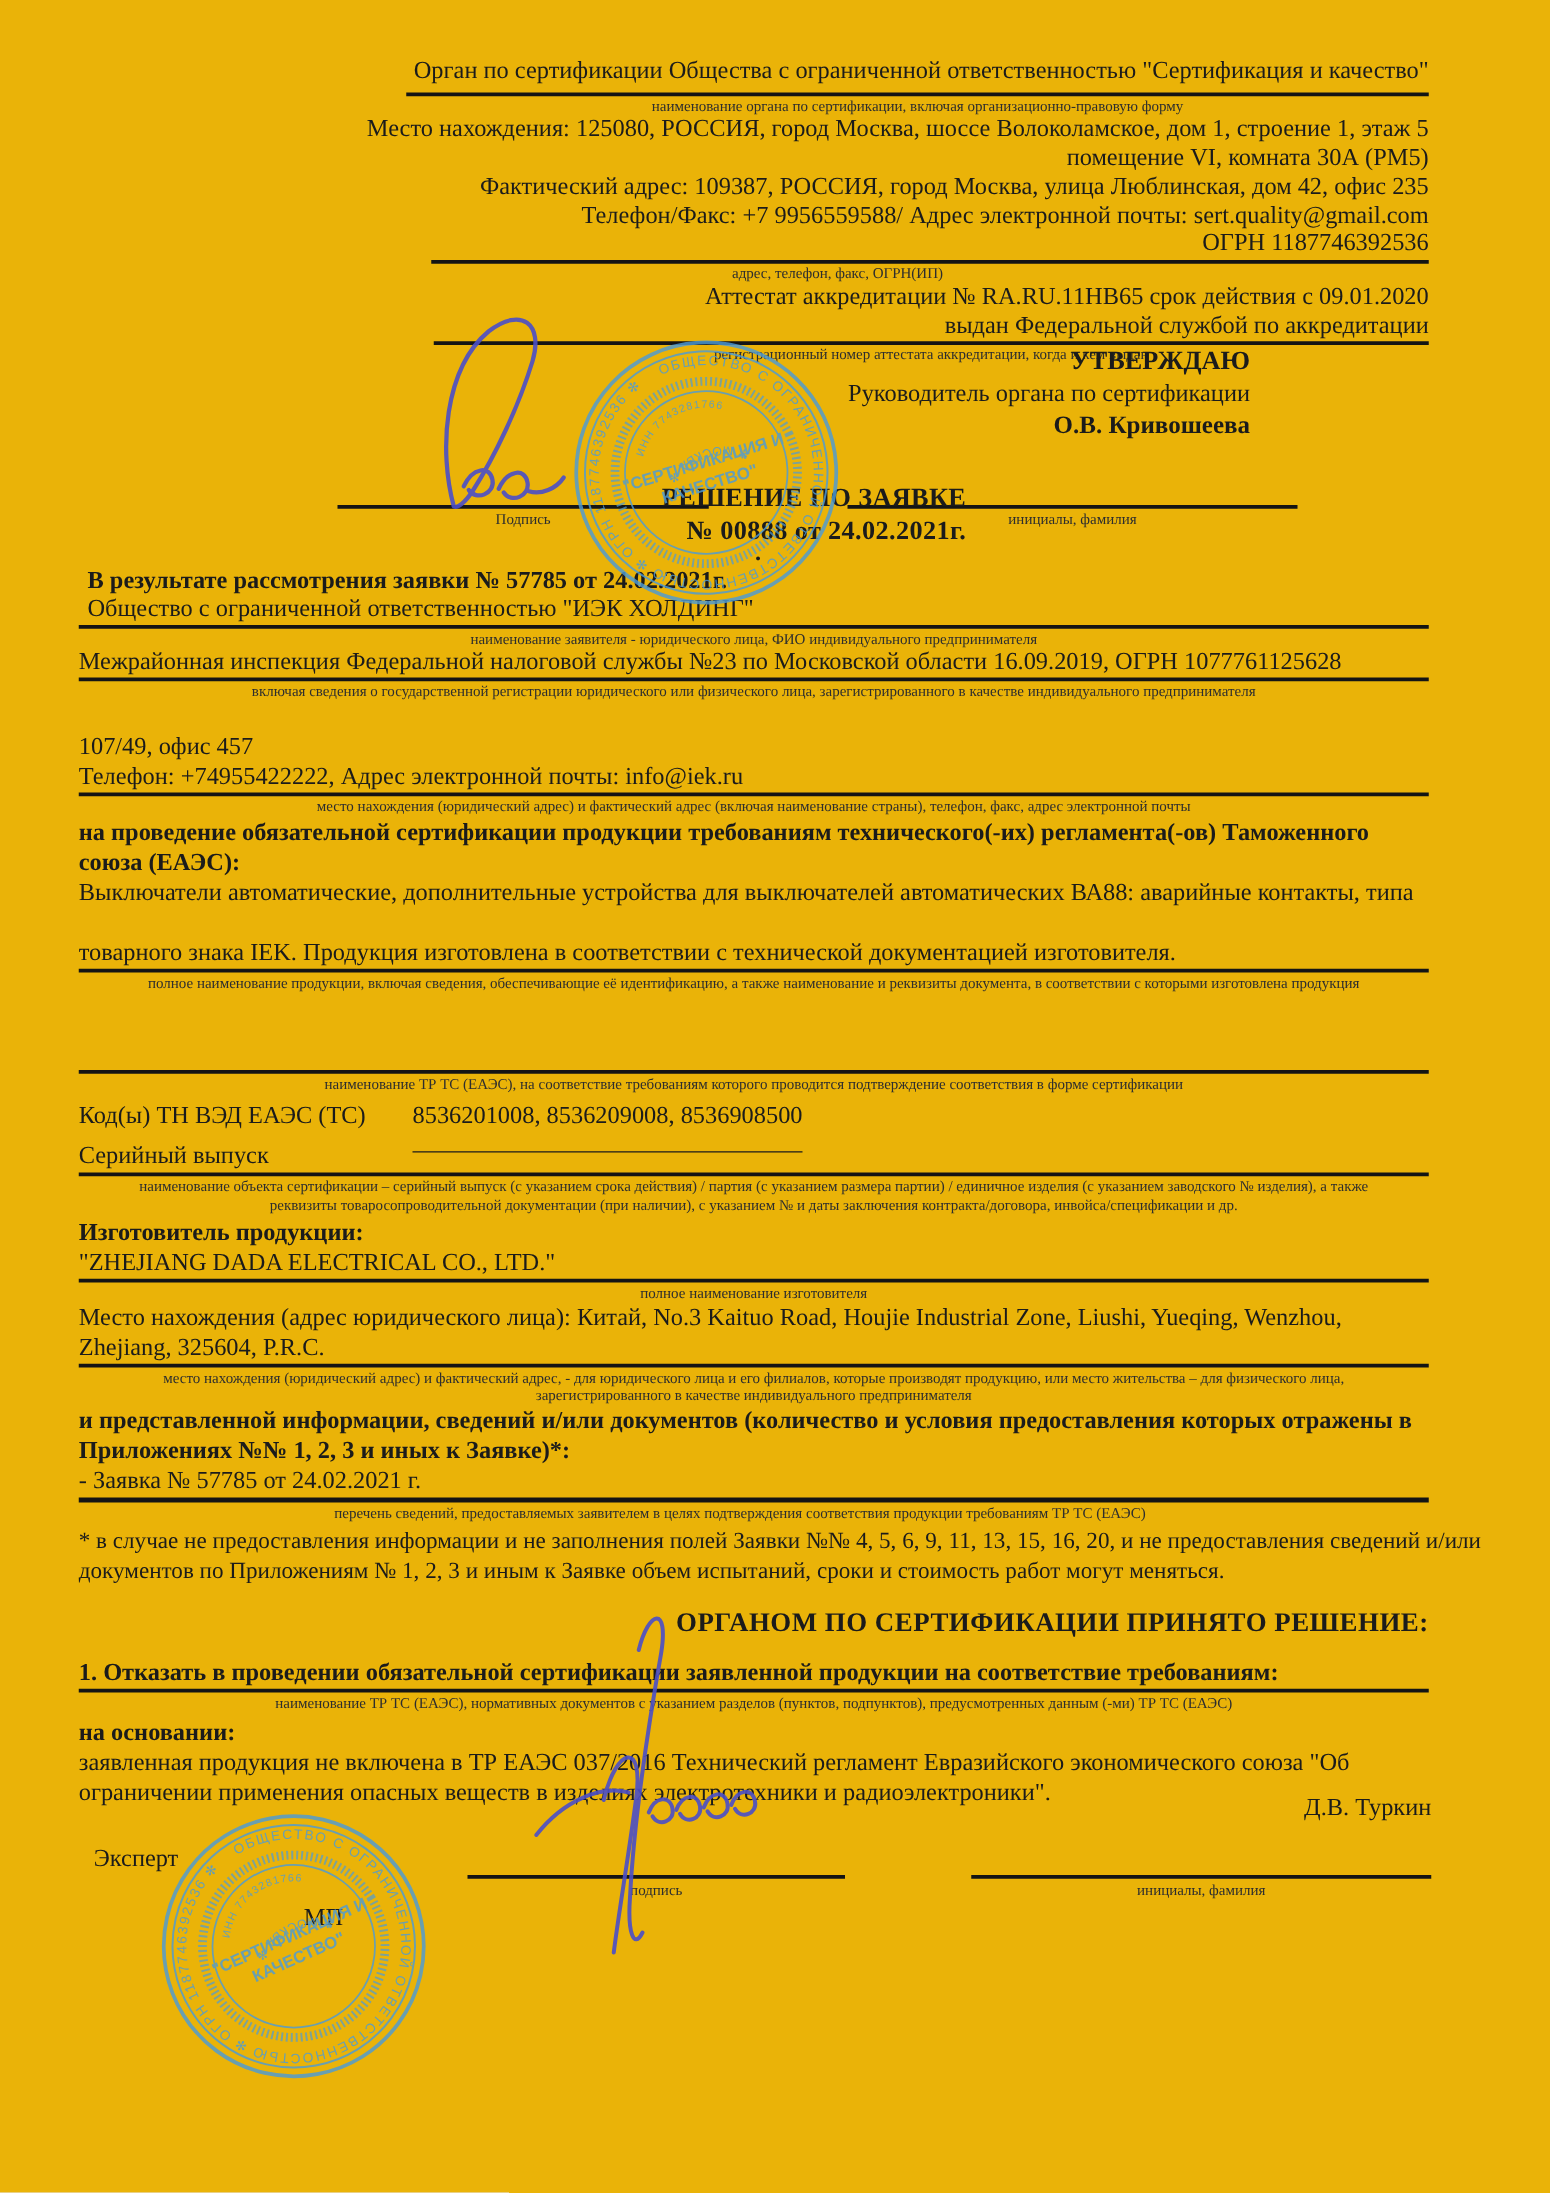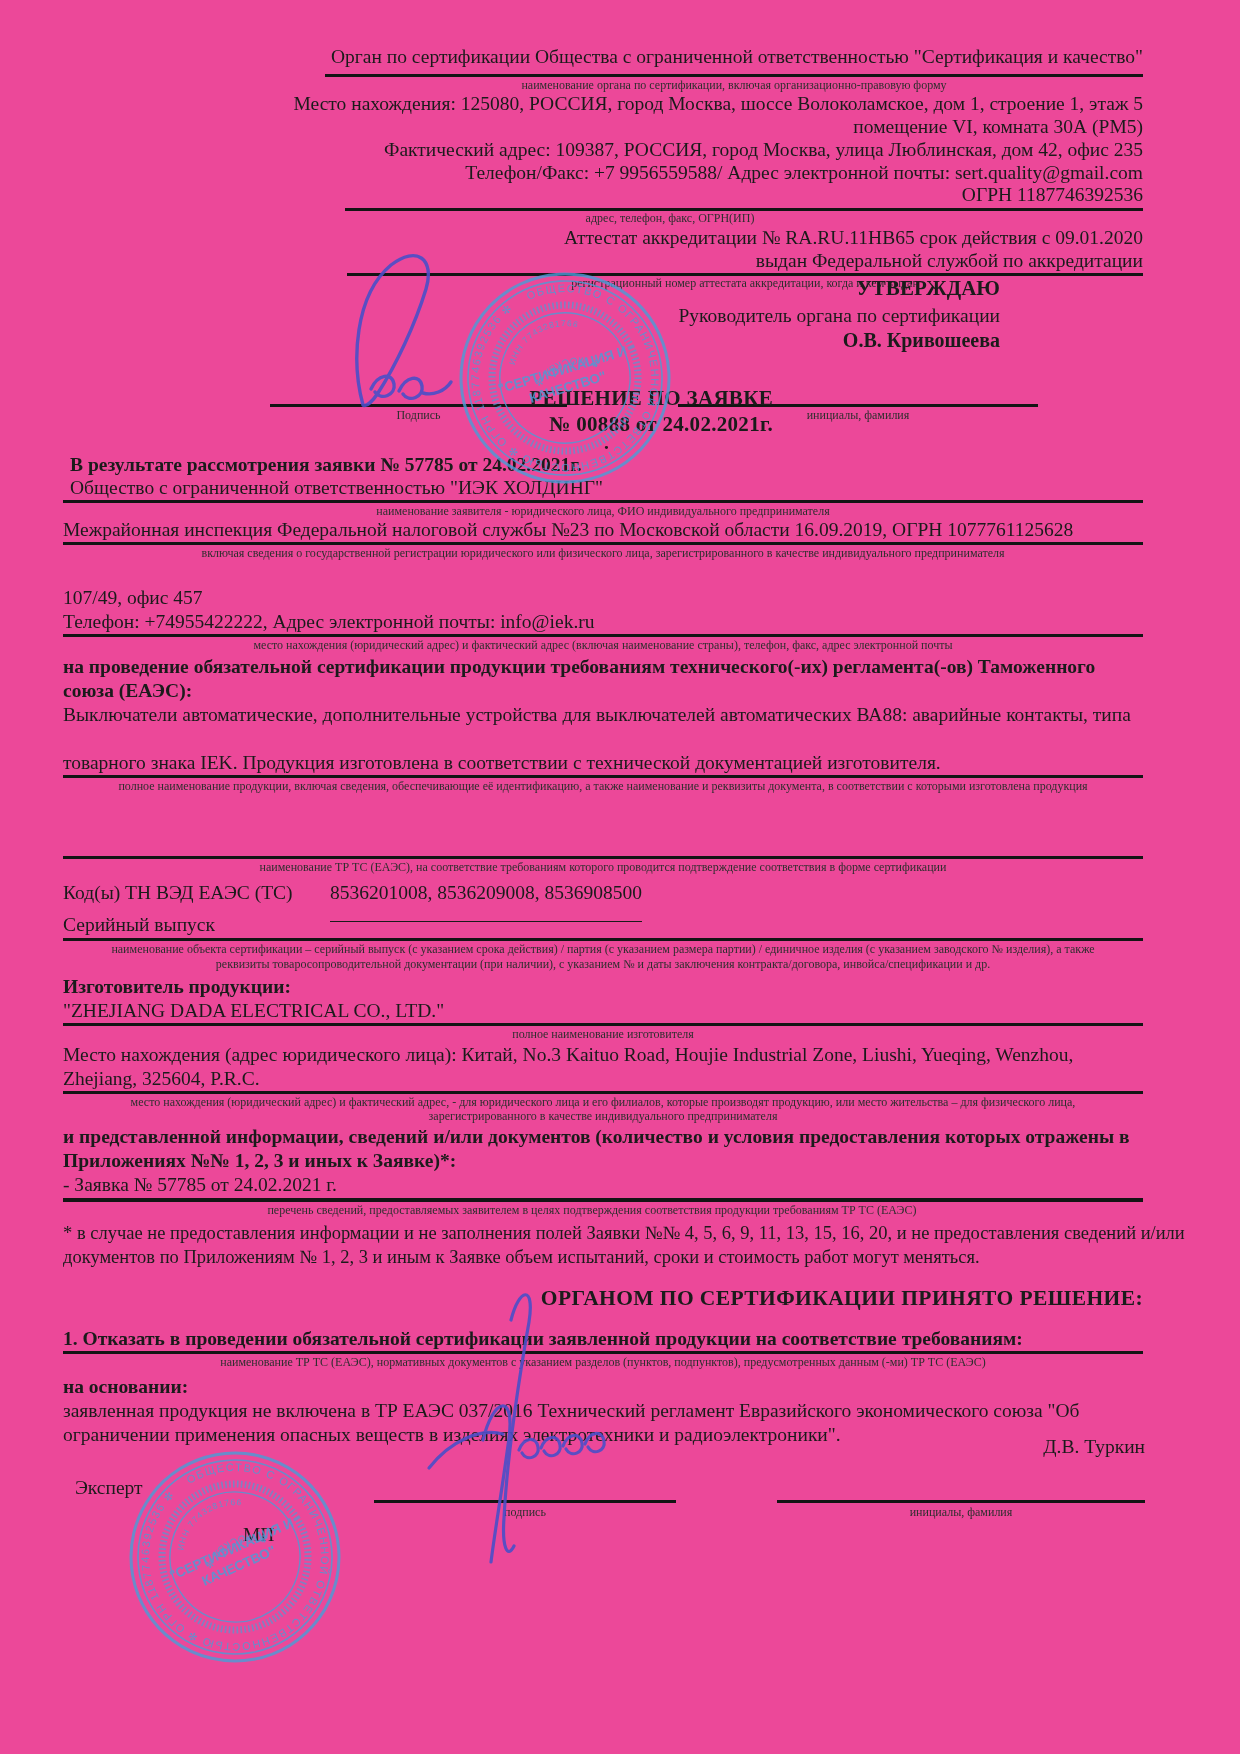--- a/index.html
+++ b/index.html
@@ -1,16 +1,16 @@
 <!DOCTYPE html>
 <html><head>
 <meta charset="utf-8">
 <style>
   html,body{margin:0;padding:0;background:#e8e8e8}
-  .page{position:relative;width:1240px;height:1754px;margin:0 auto;background:#ec4899;overflow:hidden;
+  .page{position:relative;width:1240px;height:1754px;margin:0 auto;background:#eab308;overflow:hidden;
         font-family:"Liberation Serif",serif;color:#1b1b1b}
   .abs{position:absolute}
   .t{font-size:19.5px;line-height:1.15;white-space:nowrap;color:#1b1b1b}
   .b{font-weight:bold}
   .cap{font-size:12px;line-height:1.1;color:#2e2e2e;text-align:center;white-space:nowrap}
   .hr{background:#141414;height:3px}
   .thin{height:2.5px}
   .thick{height:4px}
   .hdr{right:97px;text-align:right;white-space:nowrap;font-size:19.5px}
   .ctr{text-align:right}

